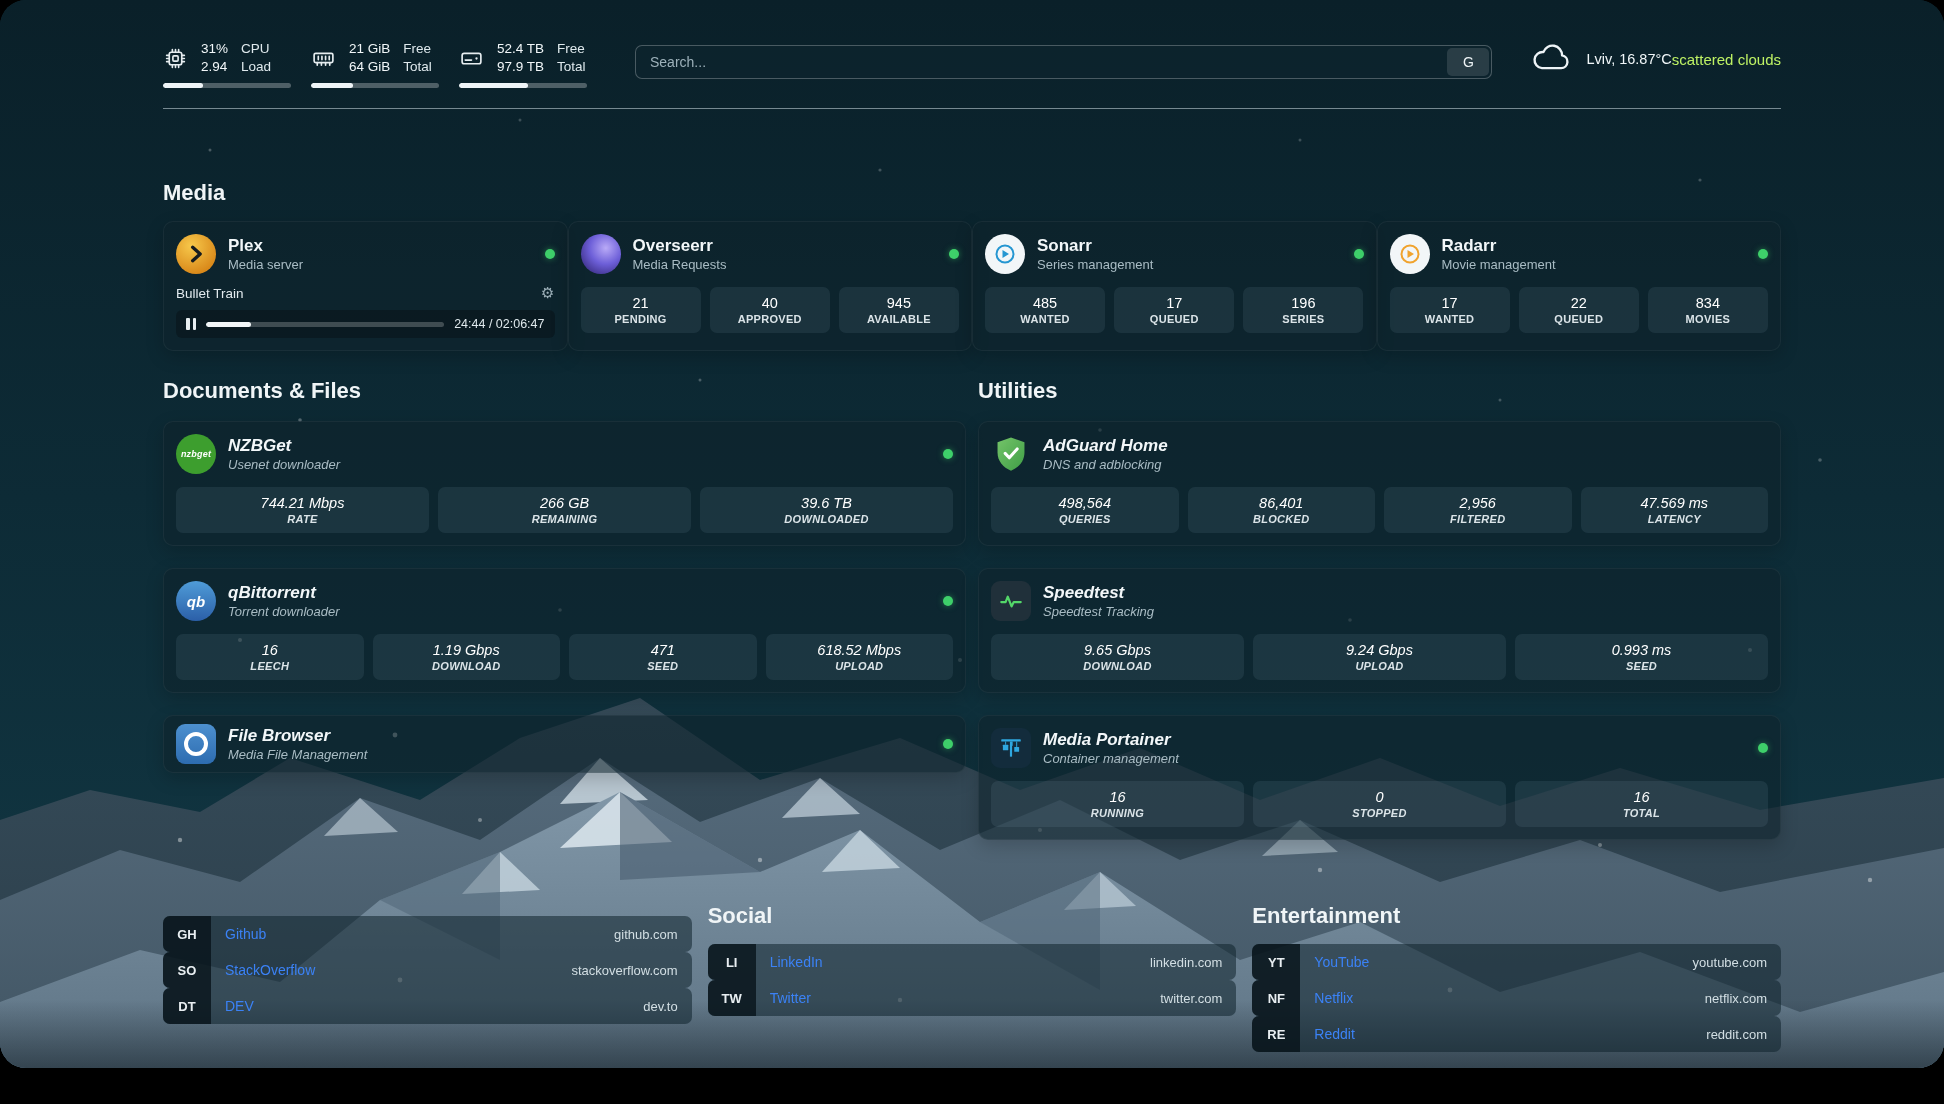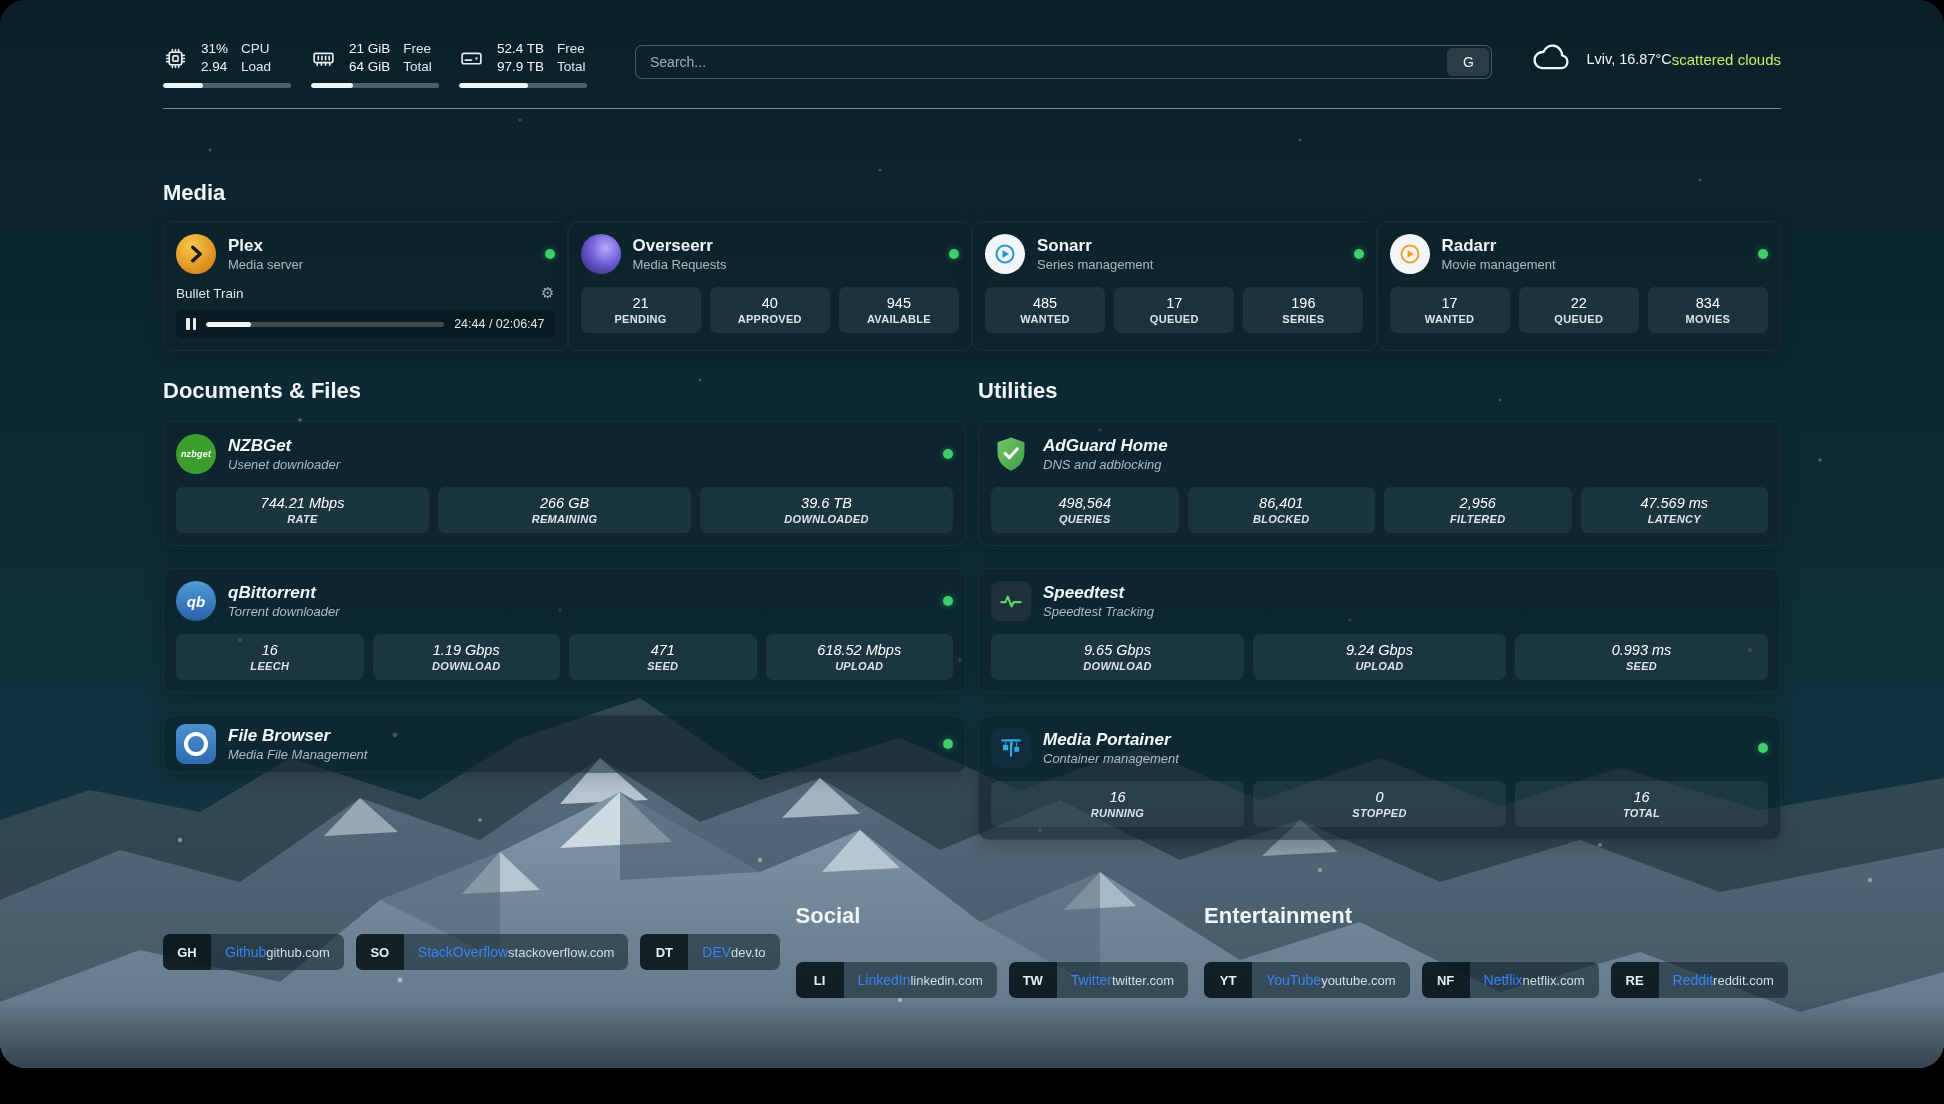--- a/index.html
+++ b/index.html
@@ -76,21 +76,21 @@
   .ic-nzbget{background:#3d9e2e;font-size:9px;font-weight:700;color:#fff;letter-spacing:.2px;}
   .ic-qbit{background:linear-gradient(180deg,#4f9cd8,#2b5fa8);font-size:15px;font-weight:700;color:#fff;}
   .ic-fb{background:linear-gradient(180deg,#4d90cf,#2d6cb0);}
   .fb-ring{width:16px;height:16px;border:4px solid #fff;border-radius:50%;box-sizing:content-box;}
   .ic-adguard{background:transparent;}
   .ic-speedtest{background:#20303a;}
   .ic-portainer{background:#132c3c;}
 
   
   .bm-grid{display:grid;grid-template-columns:repeat(3,1fr);gap:16px;margin-top:62px;}
-  .bm-rows{display:flex;flex-direction:row;gap:12px;margin-top:32px;}
+  .bm-rows{display:flex;flex-direction:column;margin-top:14px;}
   .bm-row{display:flex;align-items:center;height:36px;background:rgba(14,34,43,.55);border-radius:7px;overflow:hidden;cursor:pointer;}
   .bm-abbr{width:48px;align-self:stretch;display:flex;align-items:center;justify-content:center;background:rgba(7,18,24,.78);font-size:13px;font-weight:600;color:#e8eef1;}
   .bm-name{margin-left:14px;font-size:14px;color:#3b82f6;}
   .bm-url{margin-left:auto;margin-right:14px;font-size:13px;color:#d3dfe4;}
 </style>
 </head>
 <body>
 
 <div class="screen">
 

